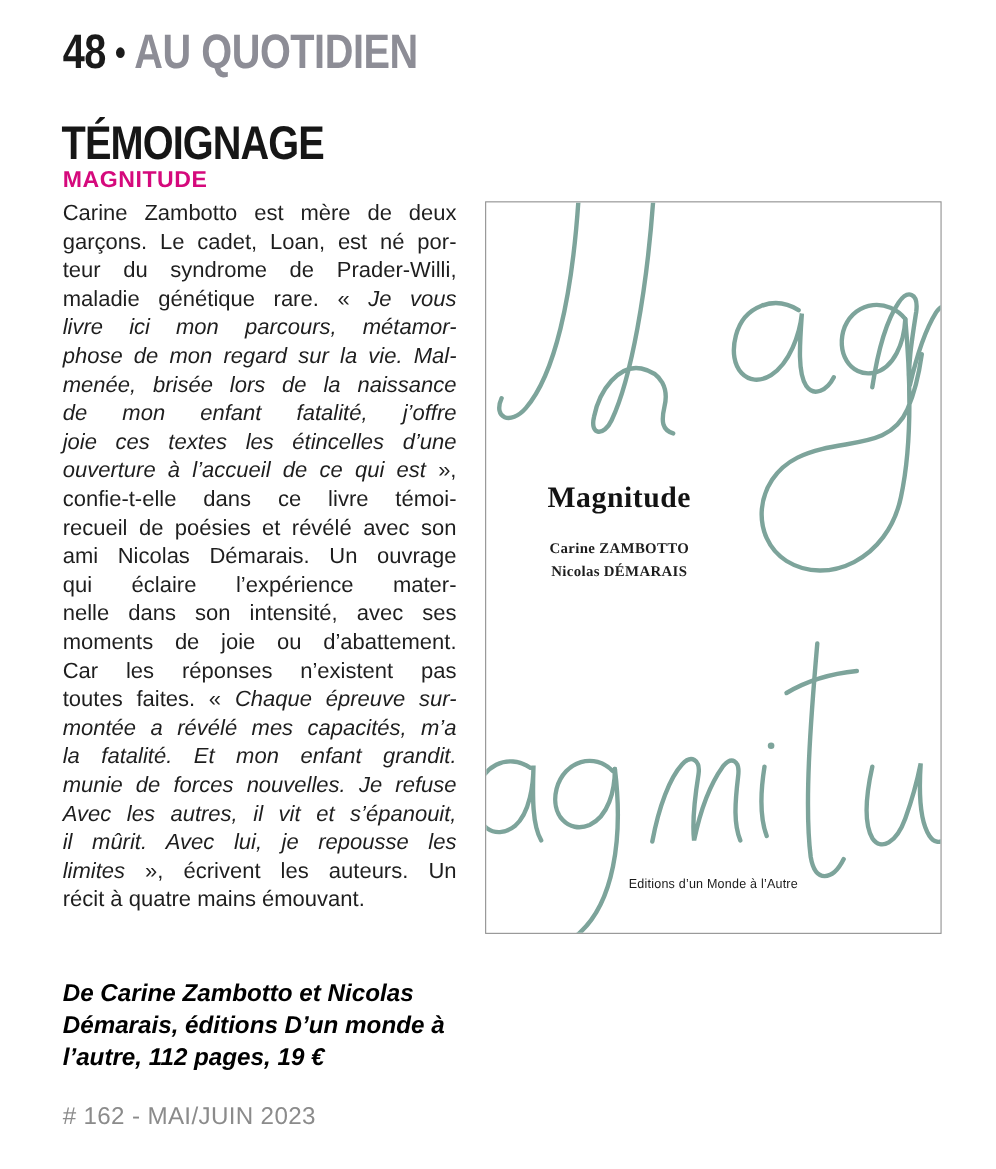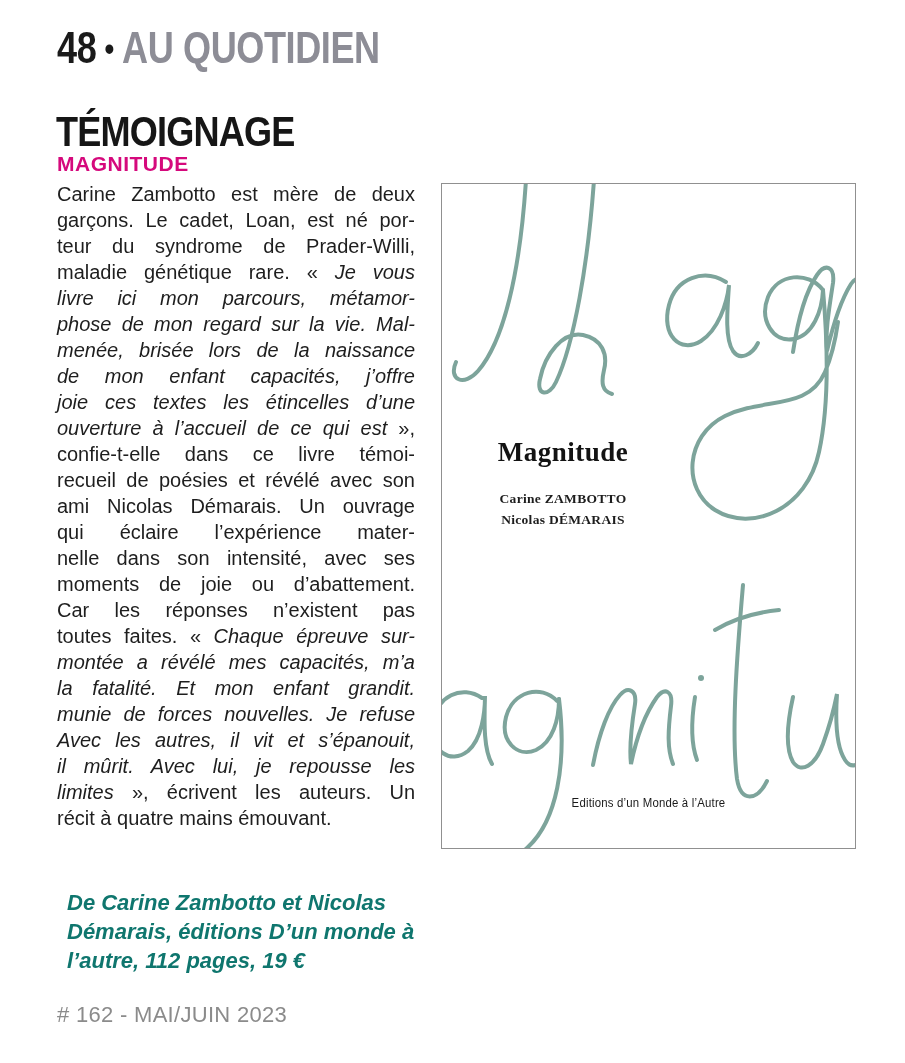--- a/index.html
+++ b/index.html
@@ -29,22 +29,22 @@
   
   .body{
     position:absolute;left:57px;top:181px;width:358px;
     font-size:20px;line-height:26px;color:#1e1e1e;
   }
   .bline{text-align:justify;text-align-last:justify;white-space:normal;}
   .bline.last{text-align-last:left;}
   .bline .it{font-style:italic;}
   
   .credit{
-    position:absolute;left:67px;top:888px;width:370px;
-    font-size:22px;line-height:29px;font-style:italic;font-weight:600;color:#0f766e;
+    position:absolute;left:57px;top:888px;width:370px;
+    font-size:22px;line-height:29px;font-style:italic;font-weight:600;color:#000000;
   }
   
   .footer{
     position:absolute;left:57px;top:1002px;font-size:22px;font-weight:400;
     letter-spacing:.3px;color:#8b8b8b;
   }
   
   .cover{
     position:absolute;left:441px;top:183px;width:415px;height:666px;margin:0;
     background:#ffffff;border:1px solid #909090;overflow:hidden;box-sizing:border-box;
@@ -80,21 +80,21 @@
   <h2 class="mag">MAGNITUDE</h2>
 
   <div class="body">
       <div class="bline"><span>Carine Zambotto est mère de deux</span></div>
       <div class="bline"><span>garçons. Le cadet, Loan, est né por-</span></div>
       <div class="bline"><span>teur du syndrome de Prader-Willi,</span></div>
       <div class="bline"><span>maladie génétique rare. « </span><span class="it">Je vous</span></div>
       <div class="bline"><span class="it">livre ici mon parcours, métamor-</span></div>
       <div class="bline"><span class="it">phose de mon regard sur la vie. Mal-</span></div>
       <div class="bline"><span class="it">menée, brisée lors de la naissance</span></div>
-      <div class="bline"><span class="it">de mon enfant capacités, j’offre</span></div>
+      <div class="bline"><span class="it">de mon enfant fatalité, j’offre</span></div>
       <div class="bline"><span class="it">joie ces textes les étincelles d’une</span></div>
       <div class="bline"><span class="it">ouverture à l’accueil de ce qui est</span><span> »,</span></div>
       <div class="bline"><span>confie-t-elle dans ce livre témoi-</span></div>
       <div class="bline"><span>recueil de poésies et révélé avec son</span></div>
       <div class="bline"><span>ami Nicolas Démarais. Un ouvrage</span></div>
       <div class="bline"><span>qui éclaire l’expérience mater-</span></div>
       <div class="bline"><span>nelle dans son intensité, avec ses</span></div>
       <div class="bline"><span>moments de joie ou d’abattement.</span></div>
       <div class="bline"><span>Car les réponses n’existent pas</span></div>
       <div class="bline"><span>toutes faites. « </span><span class="it">Chaque épreuve sur-</span></div>

